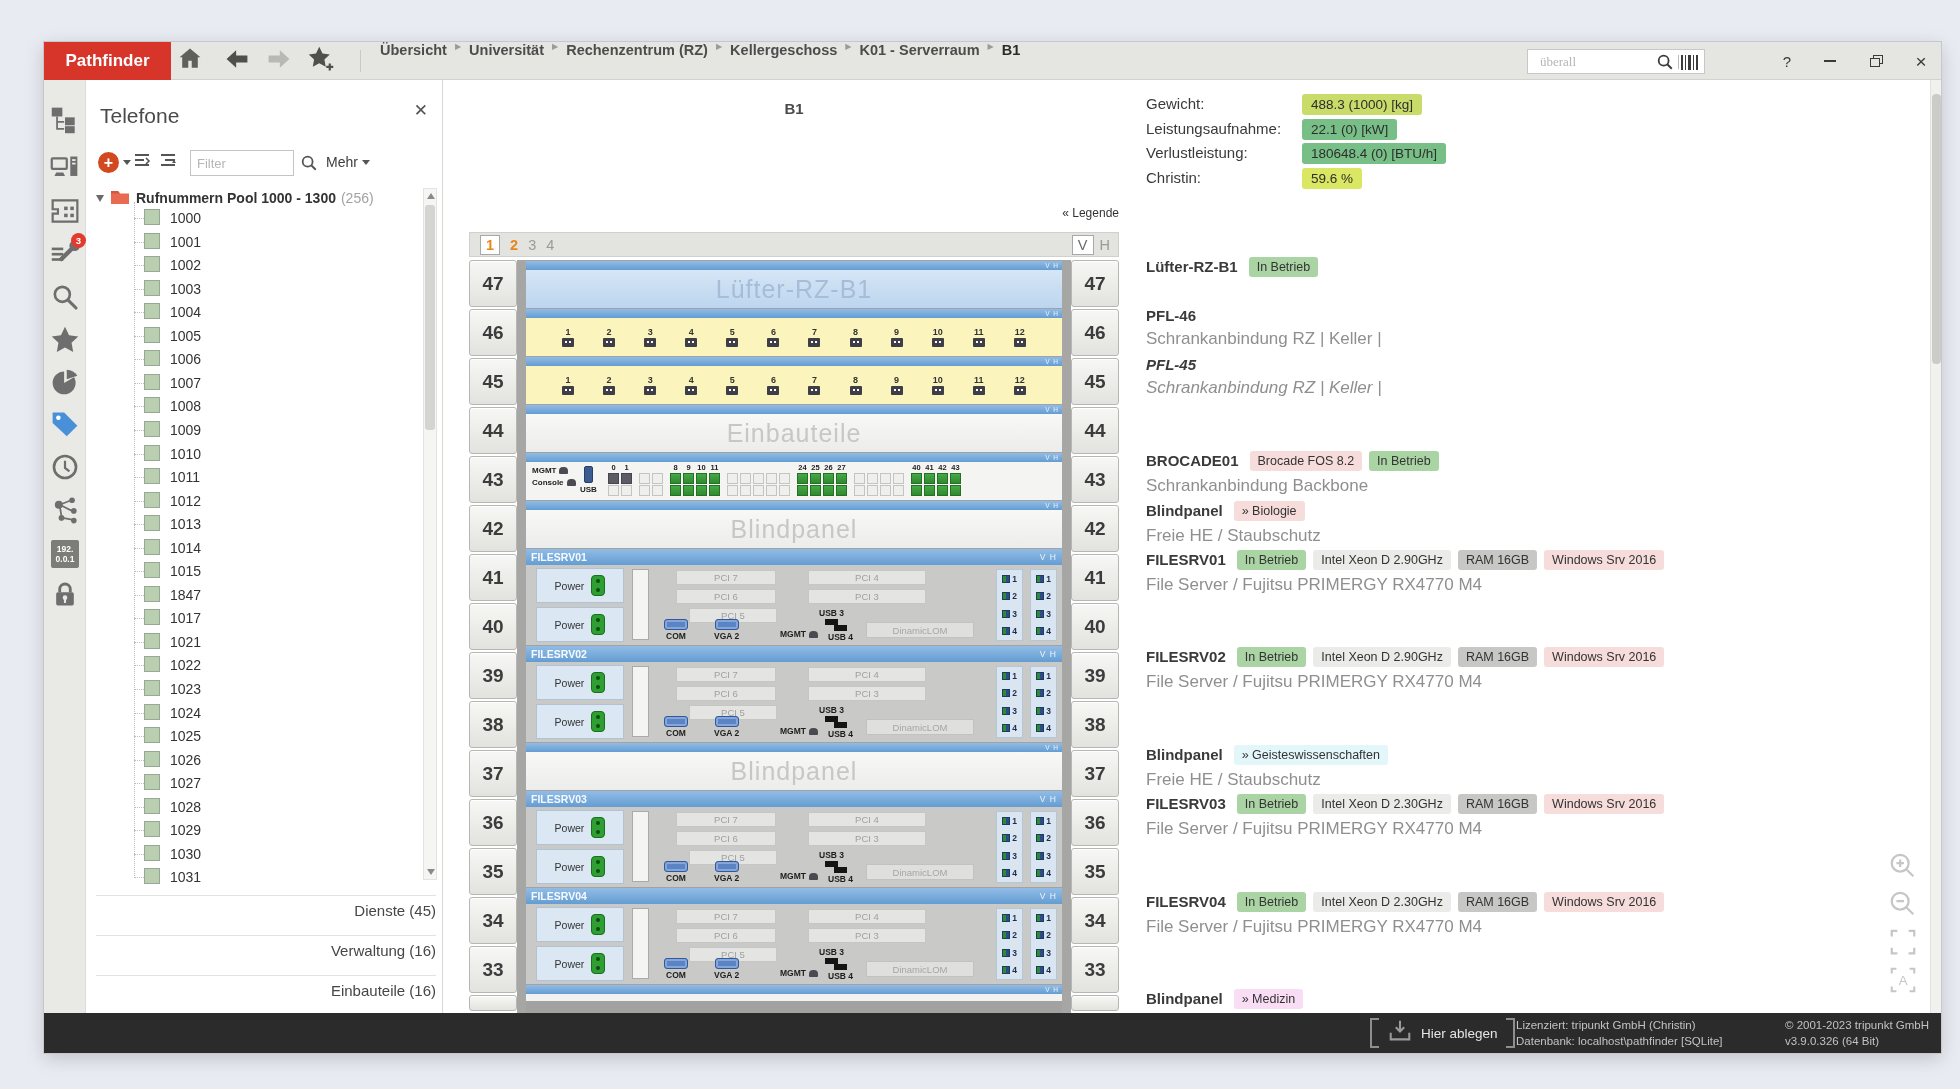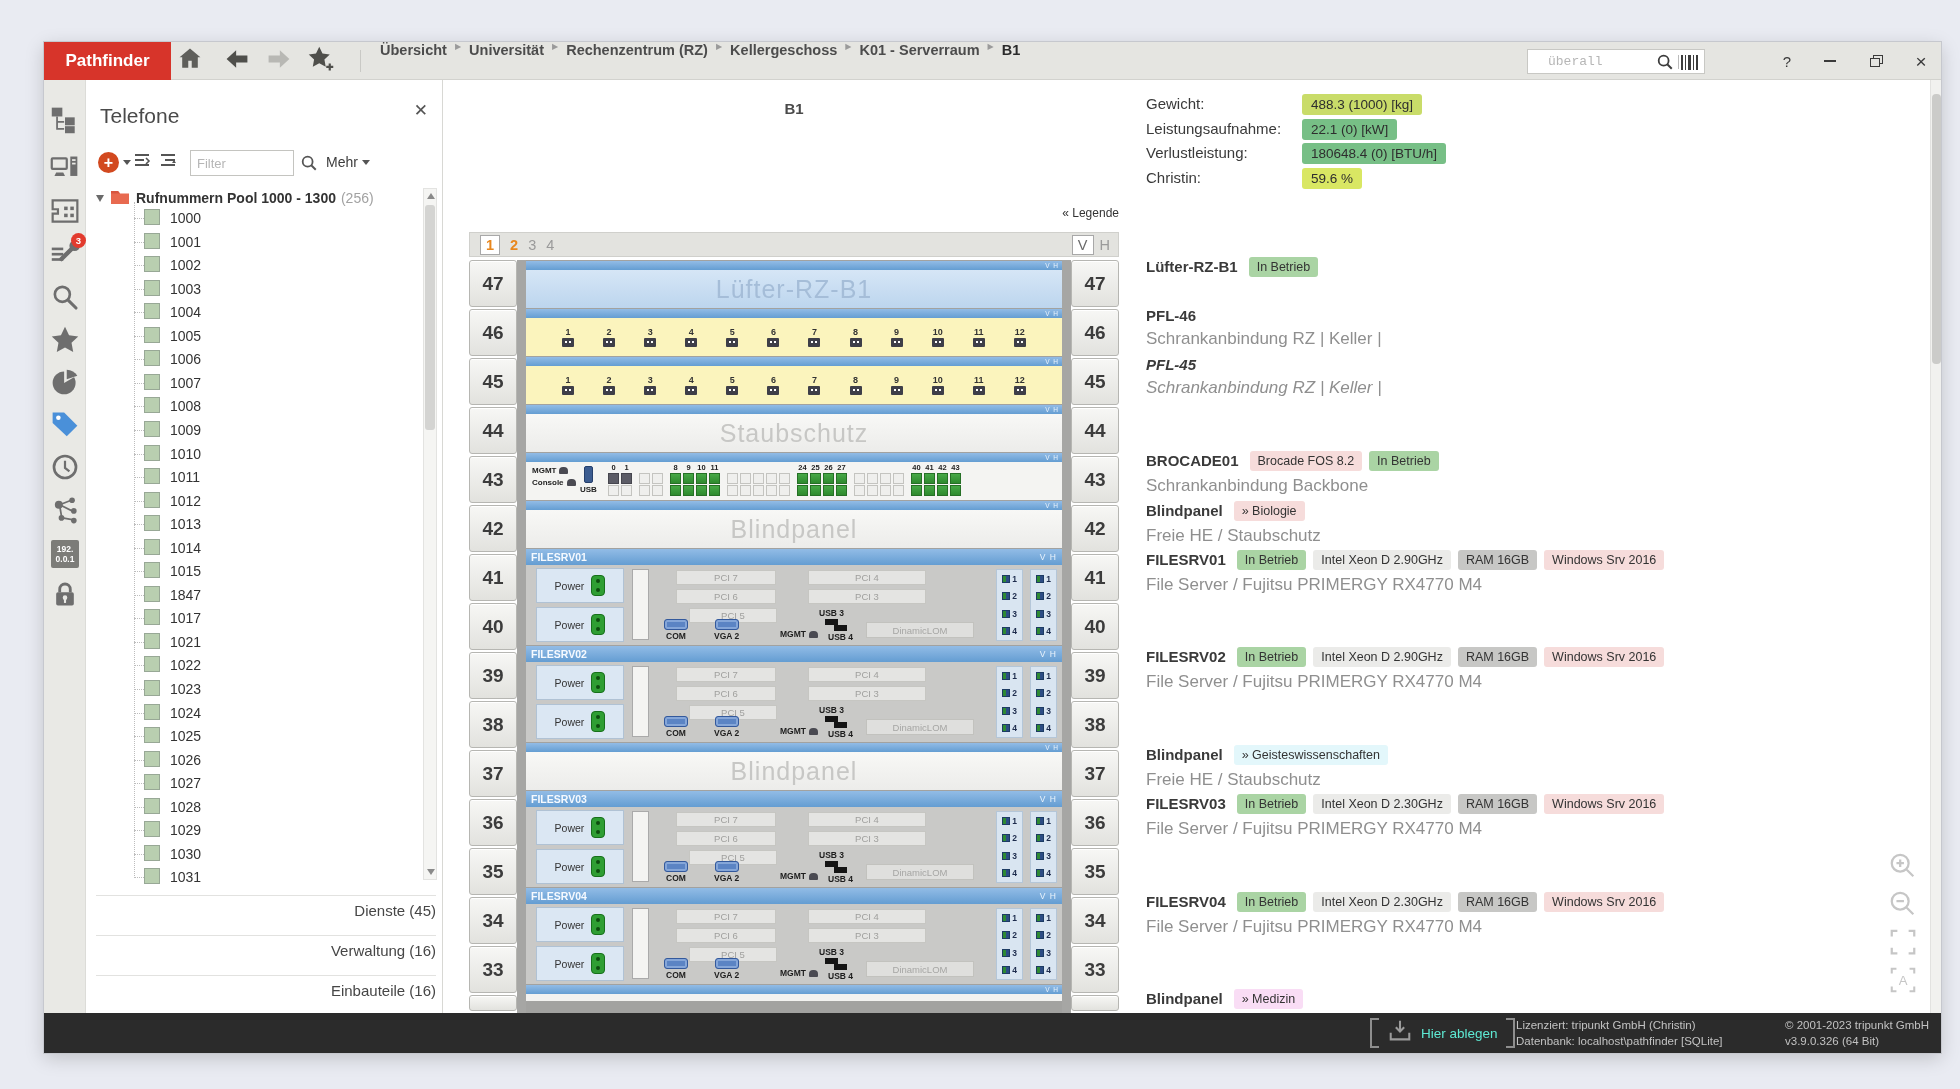--- a/index.html
+++ b/index.html
@@ -9,21 +9,21 @@
 
 .topbar{position:absolute;left:0;top:0;width:100%;height:38px;background:#e5e5e1;border-bottom:1px solid #d2d2ce}
 .logo{position:absolute;left:0;top:0;width:127px;height:38px;background:#d7342a;color:#fff;font-size:17px;font-weight:bold;display:flex;align-items:center;justify-content:center}
 .nav-ico{position:absolute;top:4px;width:30px;height:30px;display:flex;align-items:center;justify-content:center}
 .tb-divider{position:absolute;left:316px;top:8px;width:1px;height:22px;background:#c9c9c5}
 .breadcrumb{position:absolute;left:336px;top:0;height:38px;display:flex;align-items:flex-start}
 .crumb{font-size:14.5px;font-weight:600;color:#4c4c4c;cursor:default}
 .crumb.cur{font-weight:700;color:#2b2b2b}
 .csep{font-size:8px;color:#9a9a9a;margin:0 8px}
 .searchbox{position:absolute;left:1483px;top:7px;width:178px;height:25px;background:#fff;border:1px solid #c8c8c4}
-.searchbox input{width:100%;height:100%;border:none;outline:none;font-size:13px;padding:0 58px 0 20px;font-family:Liberation Mono, monospace;color:#4d7c0f}
+.searchbox input{width:100%;height:100%;border:none;outline:none;font-size:13px;padding:0 58px 0 12px;font-family:Liberation Serif, serif;color:#4d7c0f}
 .searchbox input::placeholder{color:#b6b6b6}
 .sb-mag{position:absolute;right:30px;top:3px}
 .sb-div{position:absolute;right:25px;top:5px;width:1px;height:14px;background:#bbb}
 .sb-bar{position:absolute;right:4px;top:4px}
 .wbtn{position:absolute;top:5px;width:30px;height:28px;display:flex;align-items:center;justify-content:center;color:#3a3a3a;font-size:15px;cursor:default}
 .glyph-min{width:12px;height:2px;background:#3a3a3a}
 .glyph-max{position:relative;width:13px;height:12px}
 .glyph-max .b1{position:absolute;right:0;top:0;width:10px;height:9px;border:1.5px solid #3a3a3a}
 .glyph-max .b2{position:absolute;left:0;bottom:0;width:10px;height:9px;border:1.5px solid #3a3a3a;background:#e5e5e1}
 .glyph-close{font-size:19px;line-height:19px;color:#3a3a3a}
@@ -132,21 +132,21 @@
 .dsub{margin-top:4px;font-size:17px;color:#8f8f8f}
 
 .zctl{position:absolute;left:1844px;width:32px;height:32px}
 .mscroll{position:absolute;left:1886px;top:0;width:11px;height:100%;background:#f1f1ef;border-left:1px solid #e2e2e0}
 .mthumb{position:absolute;left:1px;top:14px;width:9px;height:270px;background:#cbcbc9;border-radius:4px}
 
 .statusbar{position:absolute;left:0;bottom:0;width:100%;height:40px;background:#2b2b2b}
 .drop{position:absolute;left:1326px;top:5px;height:30px;display:flex;align-items:center;gap:8px}
 .brl{width:9px;height:30px;border:2px solid #8e8e8e;border-right:none}
 .brr{width:9px;height:30px;border:2px solid #8e8e8e;border-left:none}
-.droptext{font-size:13.5px;color:#5eead4}
+.droptext{font-size:13.5px;color:#e5e5e5}
 .sbcol{position:absolute;top:4px;font-size:11.5px;line-height:16px;color:#c2c2c2;white-space:nowrap}
 </style>
 </head>
 <body>
 
 <div class="window">
 
   <div class="topbar">
     <div class="logo">Pathfinder</div>
     <div class="nav-ico" style="left:131px">
@@ -746,21 +746,21 @@
                     <i></i>
                     <i></i>
                   </span>
                 </span>
               </div>
             </div>
             <div class="panel" style="height: 47px;">
               <div class="phead">
                 <span class="marks">V H</span>
               </div>
-              <div class="blindbody">Staubschutz</div>
+              <div class="blindbody">Einbauteile</div>
             </div>
             <div class="panel" style="height: 47px;">
               <div class="phead">
                 <span class="marks">V H</span>
               </div>
               <div class="swbody pbody">
                 <span class="swlbl" style="left: 6px; top: 4px;">MGMT <span class="dome"></span></span>
                 <span class="swlbl" style="left: 6px; top: 16px;">Console <span class="dome"></span></span>
                 <span class="ustick"></span>
                 <span class="swlbl" style="left: 54px; top: 23px;">USB</span>

